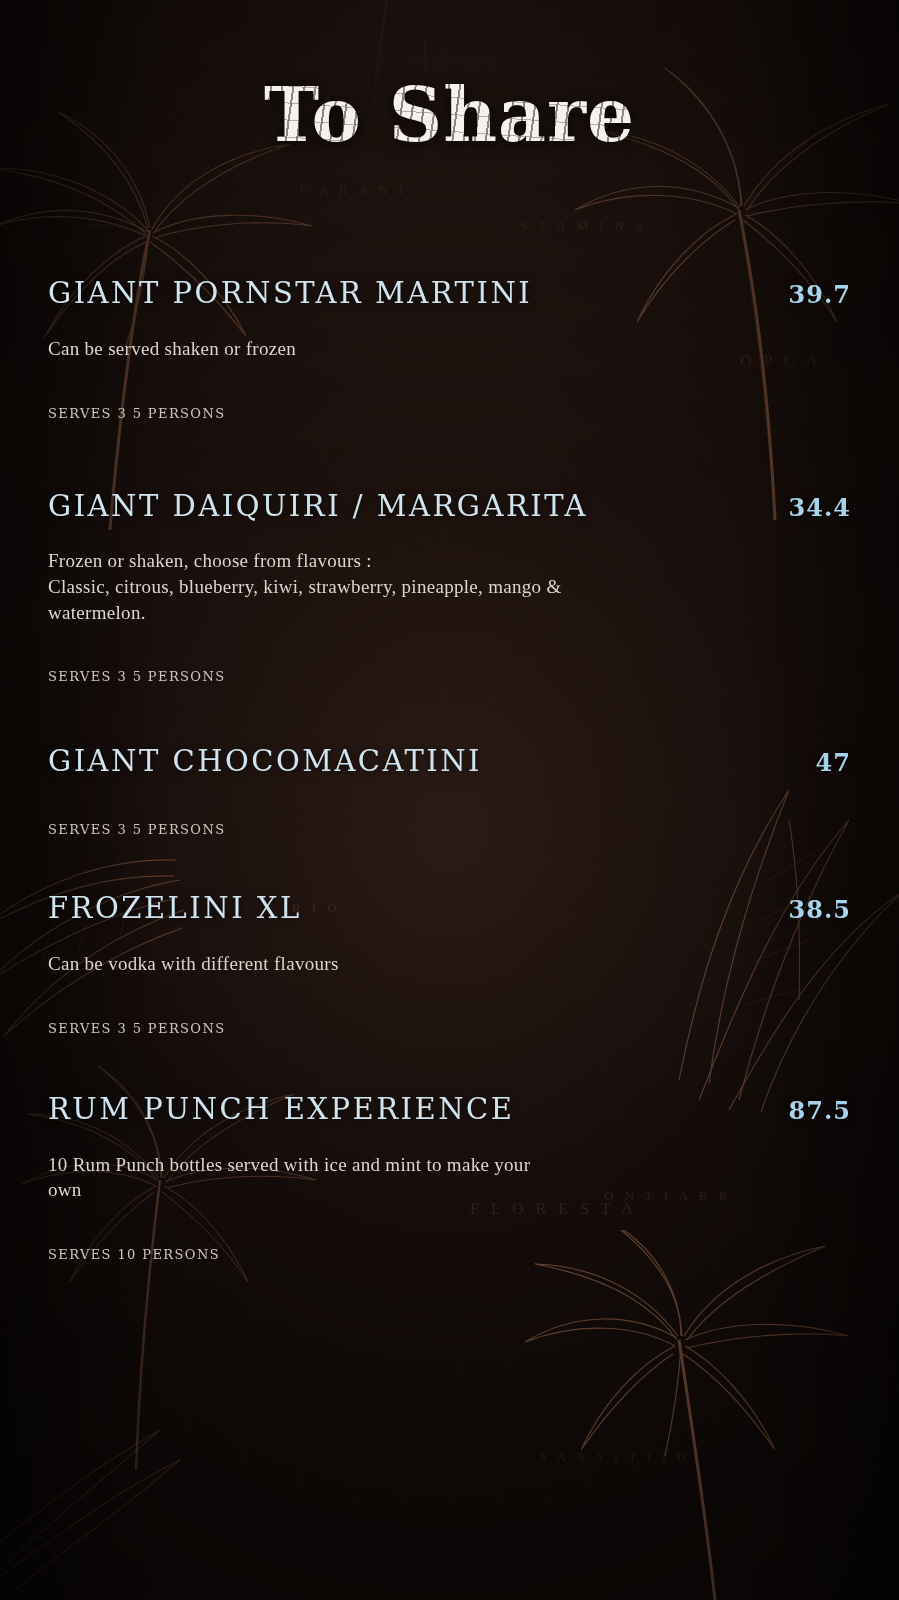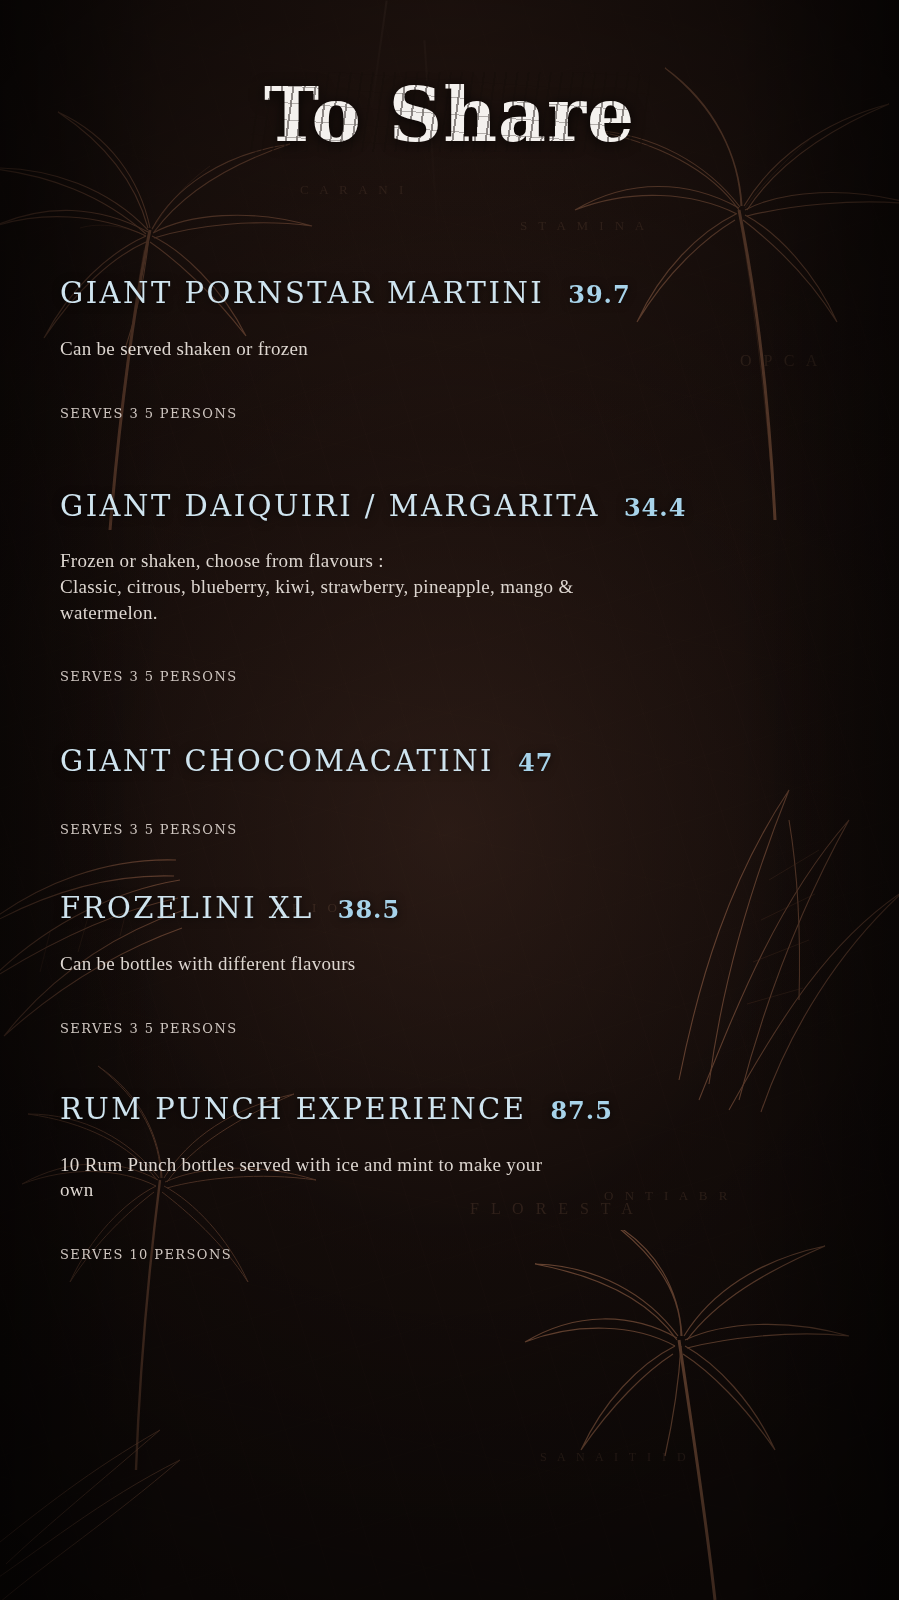--- a/index.html
+++ b/index.html
@@ -62,21 +62,21 @@
   .palm {
     position: absolute;
     opacity: 0.85;
   }
   .palm svg { display:block; }
 
   
   .content {
     position: relative;
     z-index: 5;
-    padding: 0 60px;
+    padding: 0 48px;
   }
   .title {
     text-align: center;
     color: #f4f1ee;
     font-family: "DejaVu Serif", serif;
     font-weight: 700;
     font-size: 74px;
     letter-spacing: 1px;
     margin: 0;
     padding-top: 72px;
@@ -102,20 +102,21 @@
 
   .menu {
     margin-top: 120px;
   }
   .item {
     margin-bottom: 58px;
   }
   .item-head {
     display: flex;
     align-items: baseline;
+    justify-content: space-between;
     margin-top: 17px;
   }
   .item-name {
     color: #cfe4ef;
     font-family: "DejaVu Serif", serif;
     font-weight: 400;
     font-size: 29px;
     letter-spacing: 2.5px;
     text-transform: uppercase;
     line-height: 1.1;
@@ -317,21 +318,21 @@
           <div class="item-price">47</div>
         </div>
         <div class="item-serves">SERVES 3 5 PERSONS</div>
       </div>
 
       <div class="item i3">
         <div class="item-head">
           <div class="item-name">FROZELINI XL</div>
           <div class="item-price">38.5</div>
         </div>
-        <div class="item-desc">Can be bottles with different flavours</div>
+        <div class="item-desc">Can be vodka with different flavours</div>
         <div class="item-serves">SERVES 3 5 PERSONS</div>
       </div>
 
       <div class="item i4">
         <div class="item-head">
           <div class="item-name">RUM PUNCH EXPERIENCE</div>
           <div class="item-price">87.5</div>
         </div>
         <div class="item-desc" style="max-width:520px;">10 Rum Punch bottles served with ice and mint to make your own</div>
         <div class="item-serves">SERVES 10 PERSONS</div>

